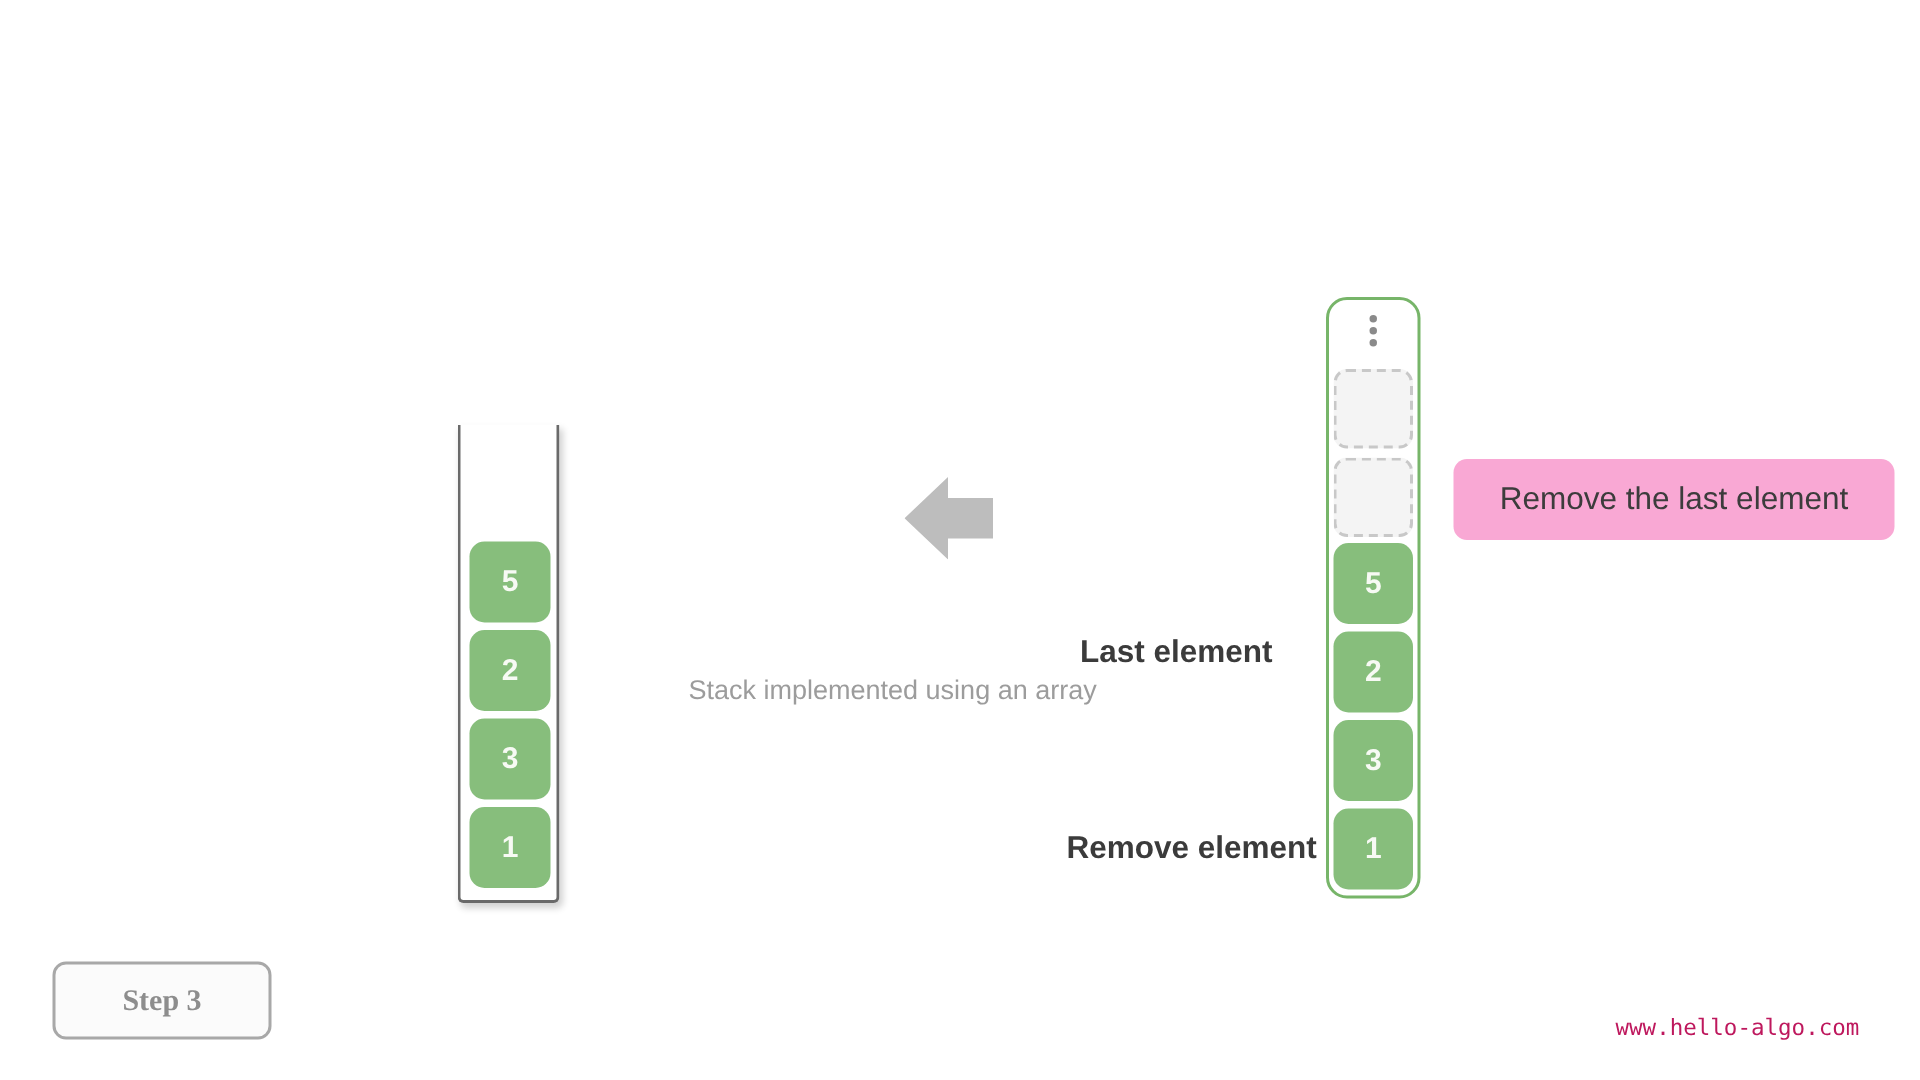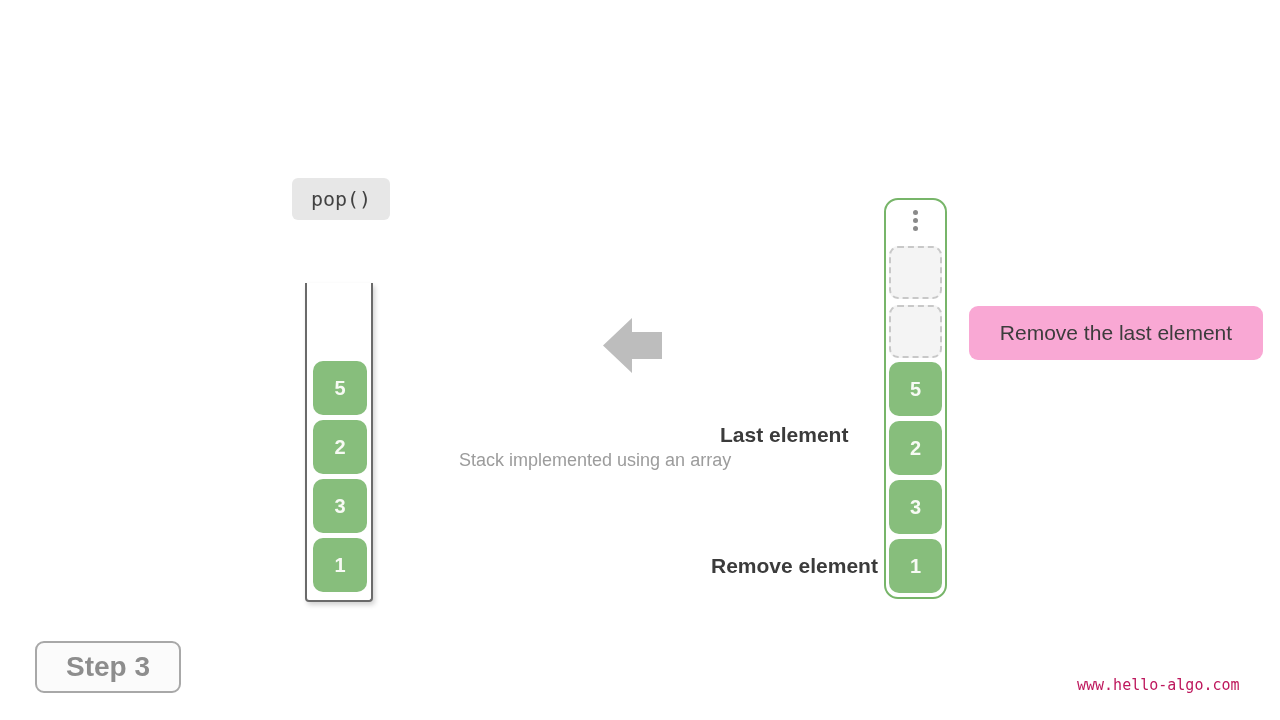--- a/index.html
+++ b/index.html
@@ -89,36 +89,35 @@
     font-size:21px;color:#3c3c3c;white-space:nowrap;
   }
   
   .step-box{
     position:absolute;left:35px;top:641px;
     width:146px;height:52px;
     background:#fbfbfb;
     border:2px solid #a8a8a8;border-radius:9px;
     box-sizing:border-box;
     display:flex;align-items:center;justify-content:center;
-    font-family:Liberation Sans, sans-serif;
-    font-size:28px;font-weight:bold;color:#8d8d8d;
+    font-family:Liberation Serif, serif;
+    font-size:20px;font-weight:bold;color:#8d8d8d;
   }
   
   .watermark{
     position:absolute;left:1077px;top:676px;
     font-family:"DejaVu Sans Mono", monospace;
     font-size:15px;color:#be185d;white-space:nowrap;
   }
 </style>
 </head>
 <body>
 
 <div class="canvas">
 
-  <div class="op-badge">pop()</div>
 
   <div class="stack-box">
     <div class="cell s0">5</div>
     <div class="cell s1">2</div>
     <div class="cell s2">3</div>
     <div class="cell s3">1</div>
   </div>
 
   <svg class="arrow" viewBox="0 0 59 55" xmlns="http://www.w3.org/2000/svg">
     <polygon points="0,27.5 29,0 29,14 59,14 59,41 29,41 29,55" fill="#bdbdbd"></polygon>

